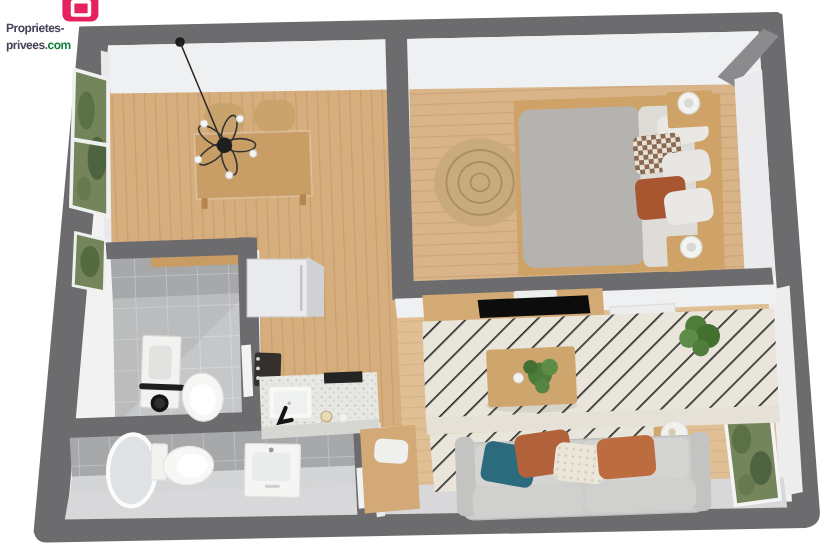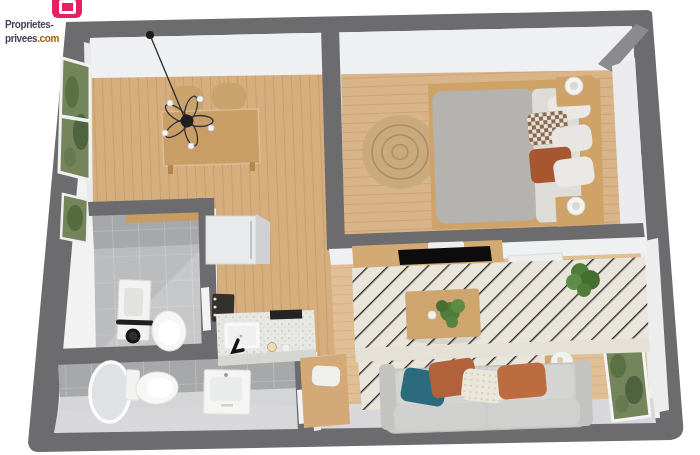--- a/index.html
+++ b/index.html
@@ -3,21 +3,21 @@
 <meta charset="utf-8">
 <style>
   html,body{margin:0;padding:0;}
   body{width:700px;height:455px;background:#ffffff;font-family:"Liberation Sans",sans-serif;overflow:hidden;}
   .stage{position:relative;width:700px;height:455px;background:#ffffff;}
   .plan-svg{position:absolute;left:0;top:0;}
   .logo{position:absolute;left:5px;top:0;z-index:10;}
   .logo-icon{position:absolute;left:47px;top:-10px;width:30px;height:28px;background:#e6215f;border-radius:6px;}
   .logo-icon::after{content:"";position:absolute;left:7px;top:10px;width:11px;height:8px;border:3px solid #ffffff;border-radius:2px;}
   .logo-text{padding-top:18px;font-weight:bold;font-size:10px;line-height:13.5px;letter-spacing:-0.4px;color:#45445a;}
-  .logo-text .tld{color:#a16207;}
+  .logo-text .tld{color:#15803d;}
 </style>
 </head>
 <body>
 
 <div class="stage">
 
 <svg class="plan-svg" width="700" height="455" viewBox="0 0 700 455">
 <defs>
   <pattern id="pv" width="9" height="40" patternUnits="userSpaceOnUse" patternTransform="rotate(-2)">
           <line x1="0.5" y1="0" x2="0.5" y2="40" stroke="rgba(146,99,48,0.22)" stroke-width="1"></line>

